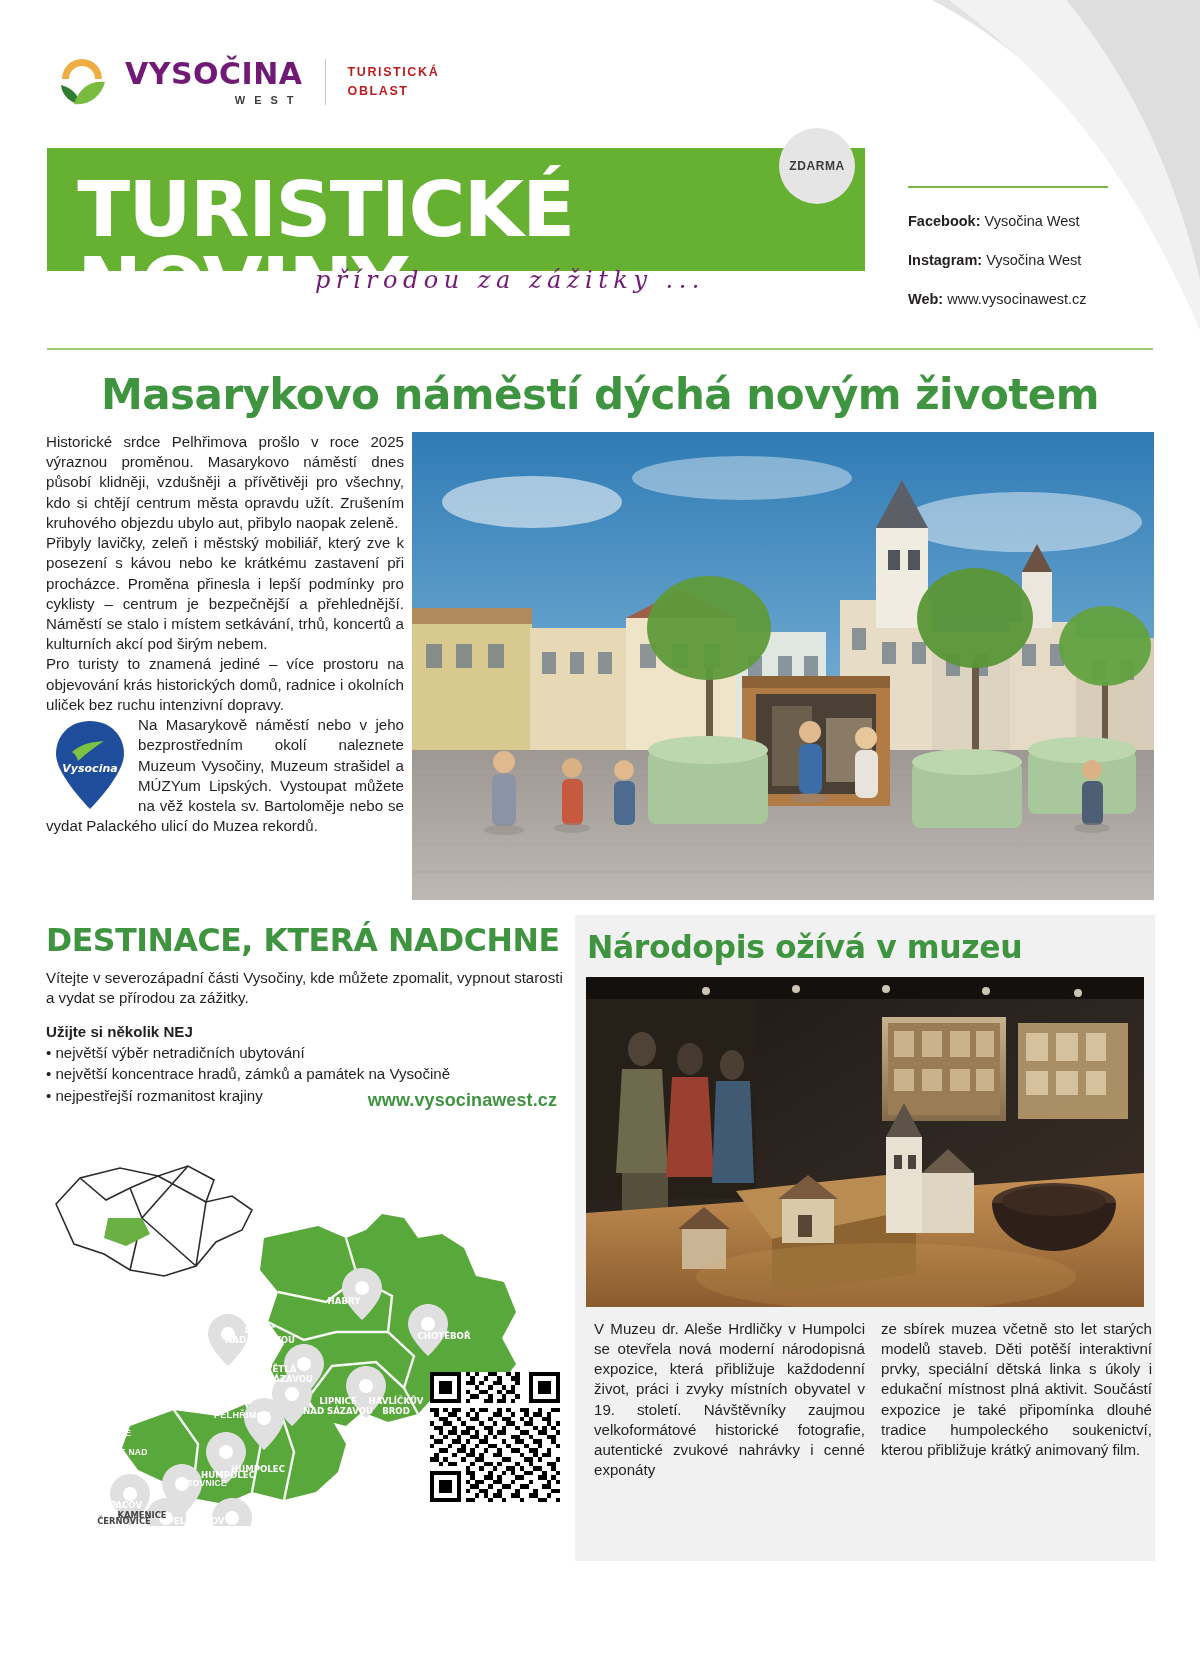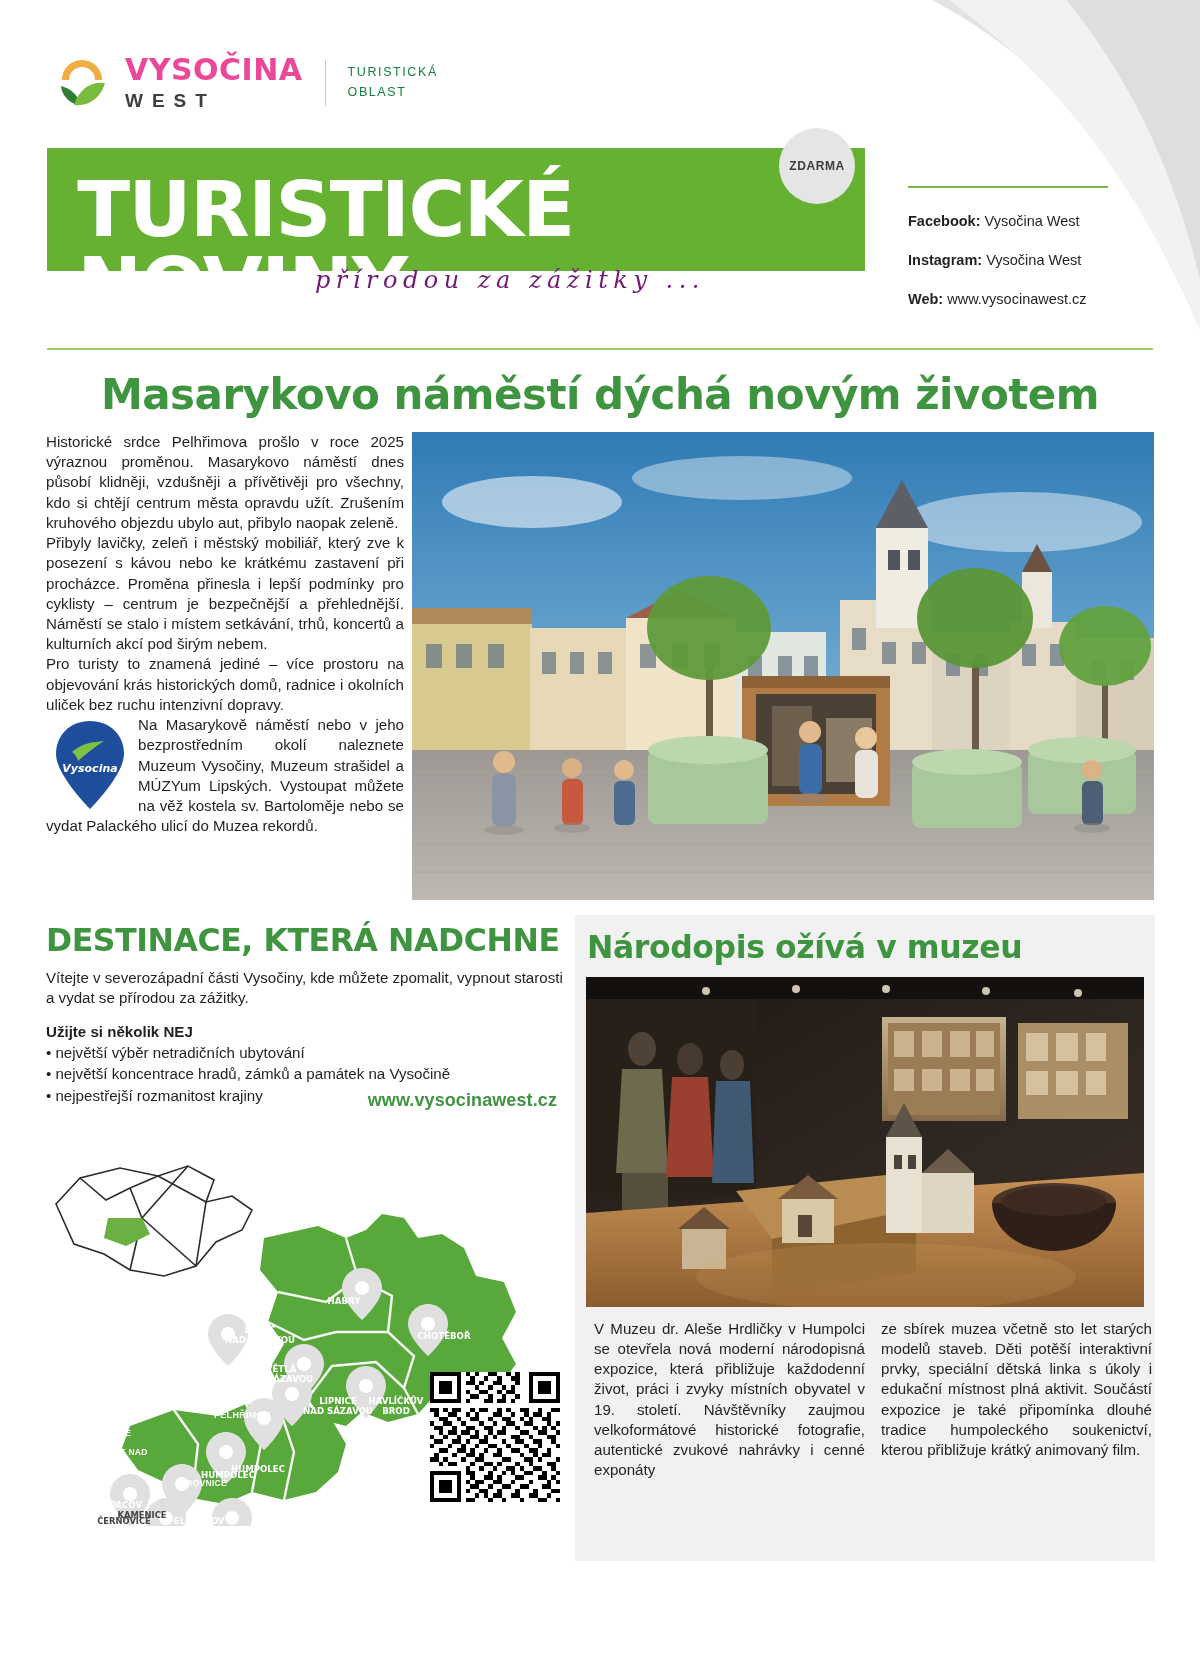--- a/index.html
+++ b/index.html
@@ -13,24 +13,24 @@
   .page { position: relative; width: 1200px; height: 1671px; background:#fff; overflow:hidden; }
 
   
   .swoosh-wrap { position:absolute; top:0; right:0; width:420px; height:360px; overflow:hidden; pointer-events:none; }
   .swoosh-wrap svg { display:block; }
 
   
   .logo-row { position:absolute; left:55px; top:55px; display:flex; align-items:center; gap:16px; }
   .logo-mark { width:54px; height:54px; position:relative; }
   .logo-type { display:flex; flex-direction:column; line-height:1; }
-  .logo-word { font-size:30px; font-weight:800; letter-spacing:.5px; color:#ec4899; font-family:"DejaVu Sans", sans-serif; }
-  .logo-sub { font-size:19px; font-weight:700; letter-spacing:9px; color:#3f3f3f; margin-top:6px; text-align:left; }
+  .logo-word { font-size:30px; font-weight:800; letter-spacing:.5px; color:#701a75; font-family:"DejaVu Sans", sans-serif; }
+  .logo-sub { font-size:11px; font-weight:700; letter-spacing:9px; color:#3f3f3f; margin-top:6px; text-align:right; }
   .logo-divider { width:1px; height:46px; background:#c9c9c9; margin:0 6px; }
-  .logo-tag { font-size:12.5px; letter-spacing:1.6px; color:#15803d; line-height:1.55; font-weight:400; }
+  .logo-tag { font-size:12.5px; letter-spacing:1.6px; color:#b91c1c; line-height:1.55; font-weight:700; }
 
   
   .banner { position:absolute; left:47px; top:148px; width:818px; height:123px; background:#66b132; }
   .banner-title {
     position:absolute; left:38px; top:24px;
     font-family:"DejaVu Sans", sans-serif;
     font-size:76px; font-weight:800; color:#ffffff;
     letter-spacing:-1.5px; line-height:1;
     transform: scaleX(1.02);
   }

